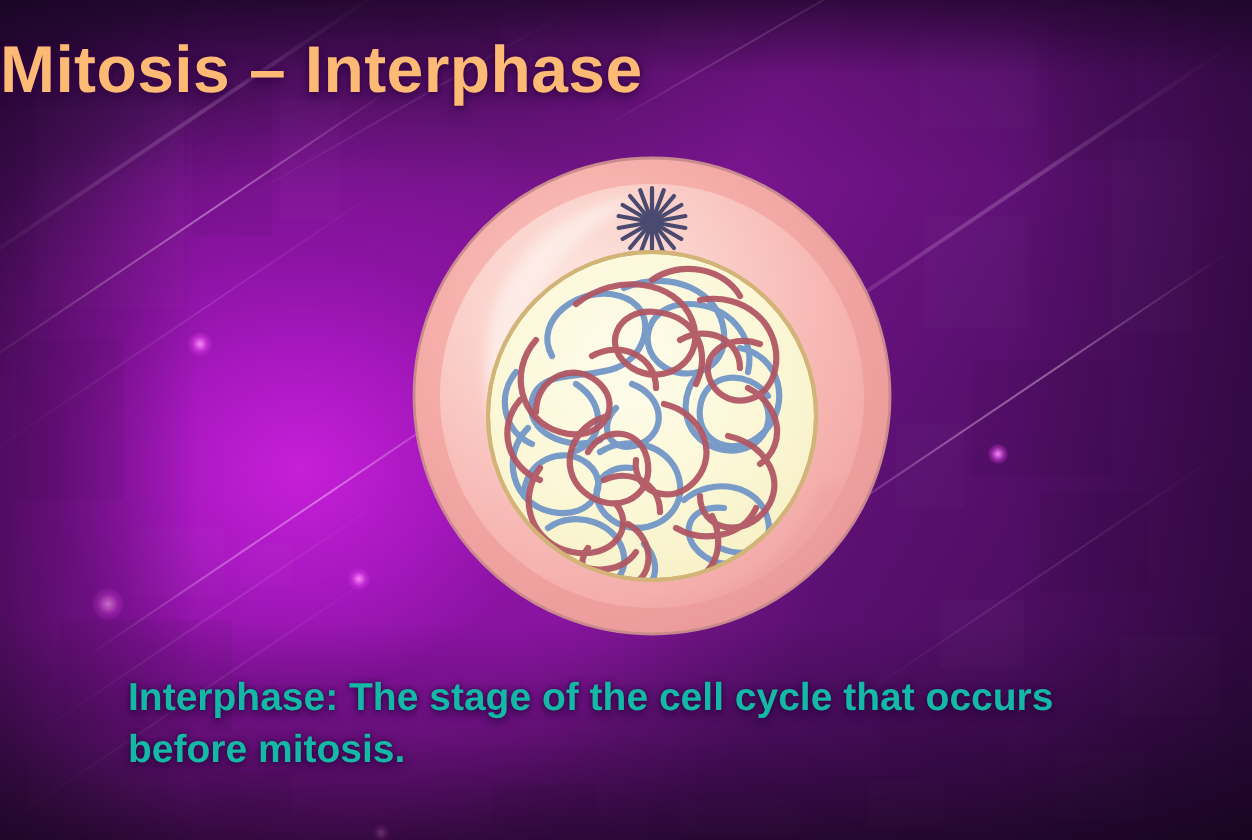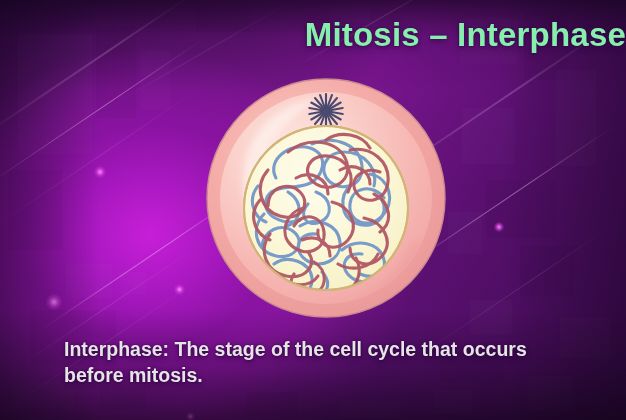--- a/index.html
+++ b/index.html
@@ -46,34 +46,34 @@
 
   
   .bg-vignette{
     background:
       linear-gradient(180deg,rgba(20,4,30,.72) 0%,rgba(20,4,30,.16) 9%,rgba(20,4,30,0) 22%,rgba(20,4,30,0) 74%,rgba(18,4,26,.30) 88%,rgba(14,3,20,.66) 100%),
       linear-gradient(90deg,rgba(20,4,30,.46) 0%,rgba(20,4,30,0) 16%,rgba(20,4,30,0) 80%,rgba(20,4,30,.40) 100%);
   }
 
   
   .title{
-    position:absolute;left:0;right:0;top:16px;text-align:right;
-    color:#86efac;font-size:33px;font-weight:bold;letter-spacing:.2px;
+    position:absolute;left:0;right:0;top:16px;text-align:left;
+    color:#fdba74;font-size:33px;font-weight:bold;letter-spacing:.2px;
     text-shadow:0 2px 6px rgba(40,0,60,.75),0 0 2px rgba(60,0,80,.9);
     z-index:40;
   }
 
   
   .cell-wrap{position:absolute;left:204px;top:74px;width:244px;height:246px;z-index:30;}
   .cell-svg{display:block;width:244px;height:246px;}
 
   
   .caption{
     position:absolute;left:64px;right:50px;top:336px;
-    color:#e5e5e5;font-size:19.5px;font-weight:bold;line-height:1.34;
+    color:#14b8a6;font-size:19.5px;font-weight:bold;line-height:1.34;
     text-align:left;
     text-shadow:0 2px 5px rgba(40,0,60,.8),0 0 2px rgba(50,0,70,.85);
     z-index:40;
   }
 </style>
 </head>
 <body>
 
 <div id="poster">
 

